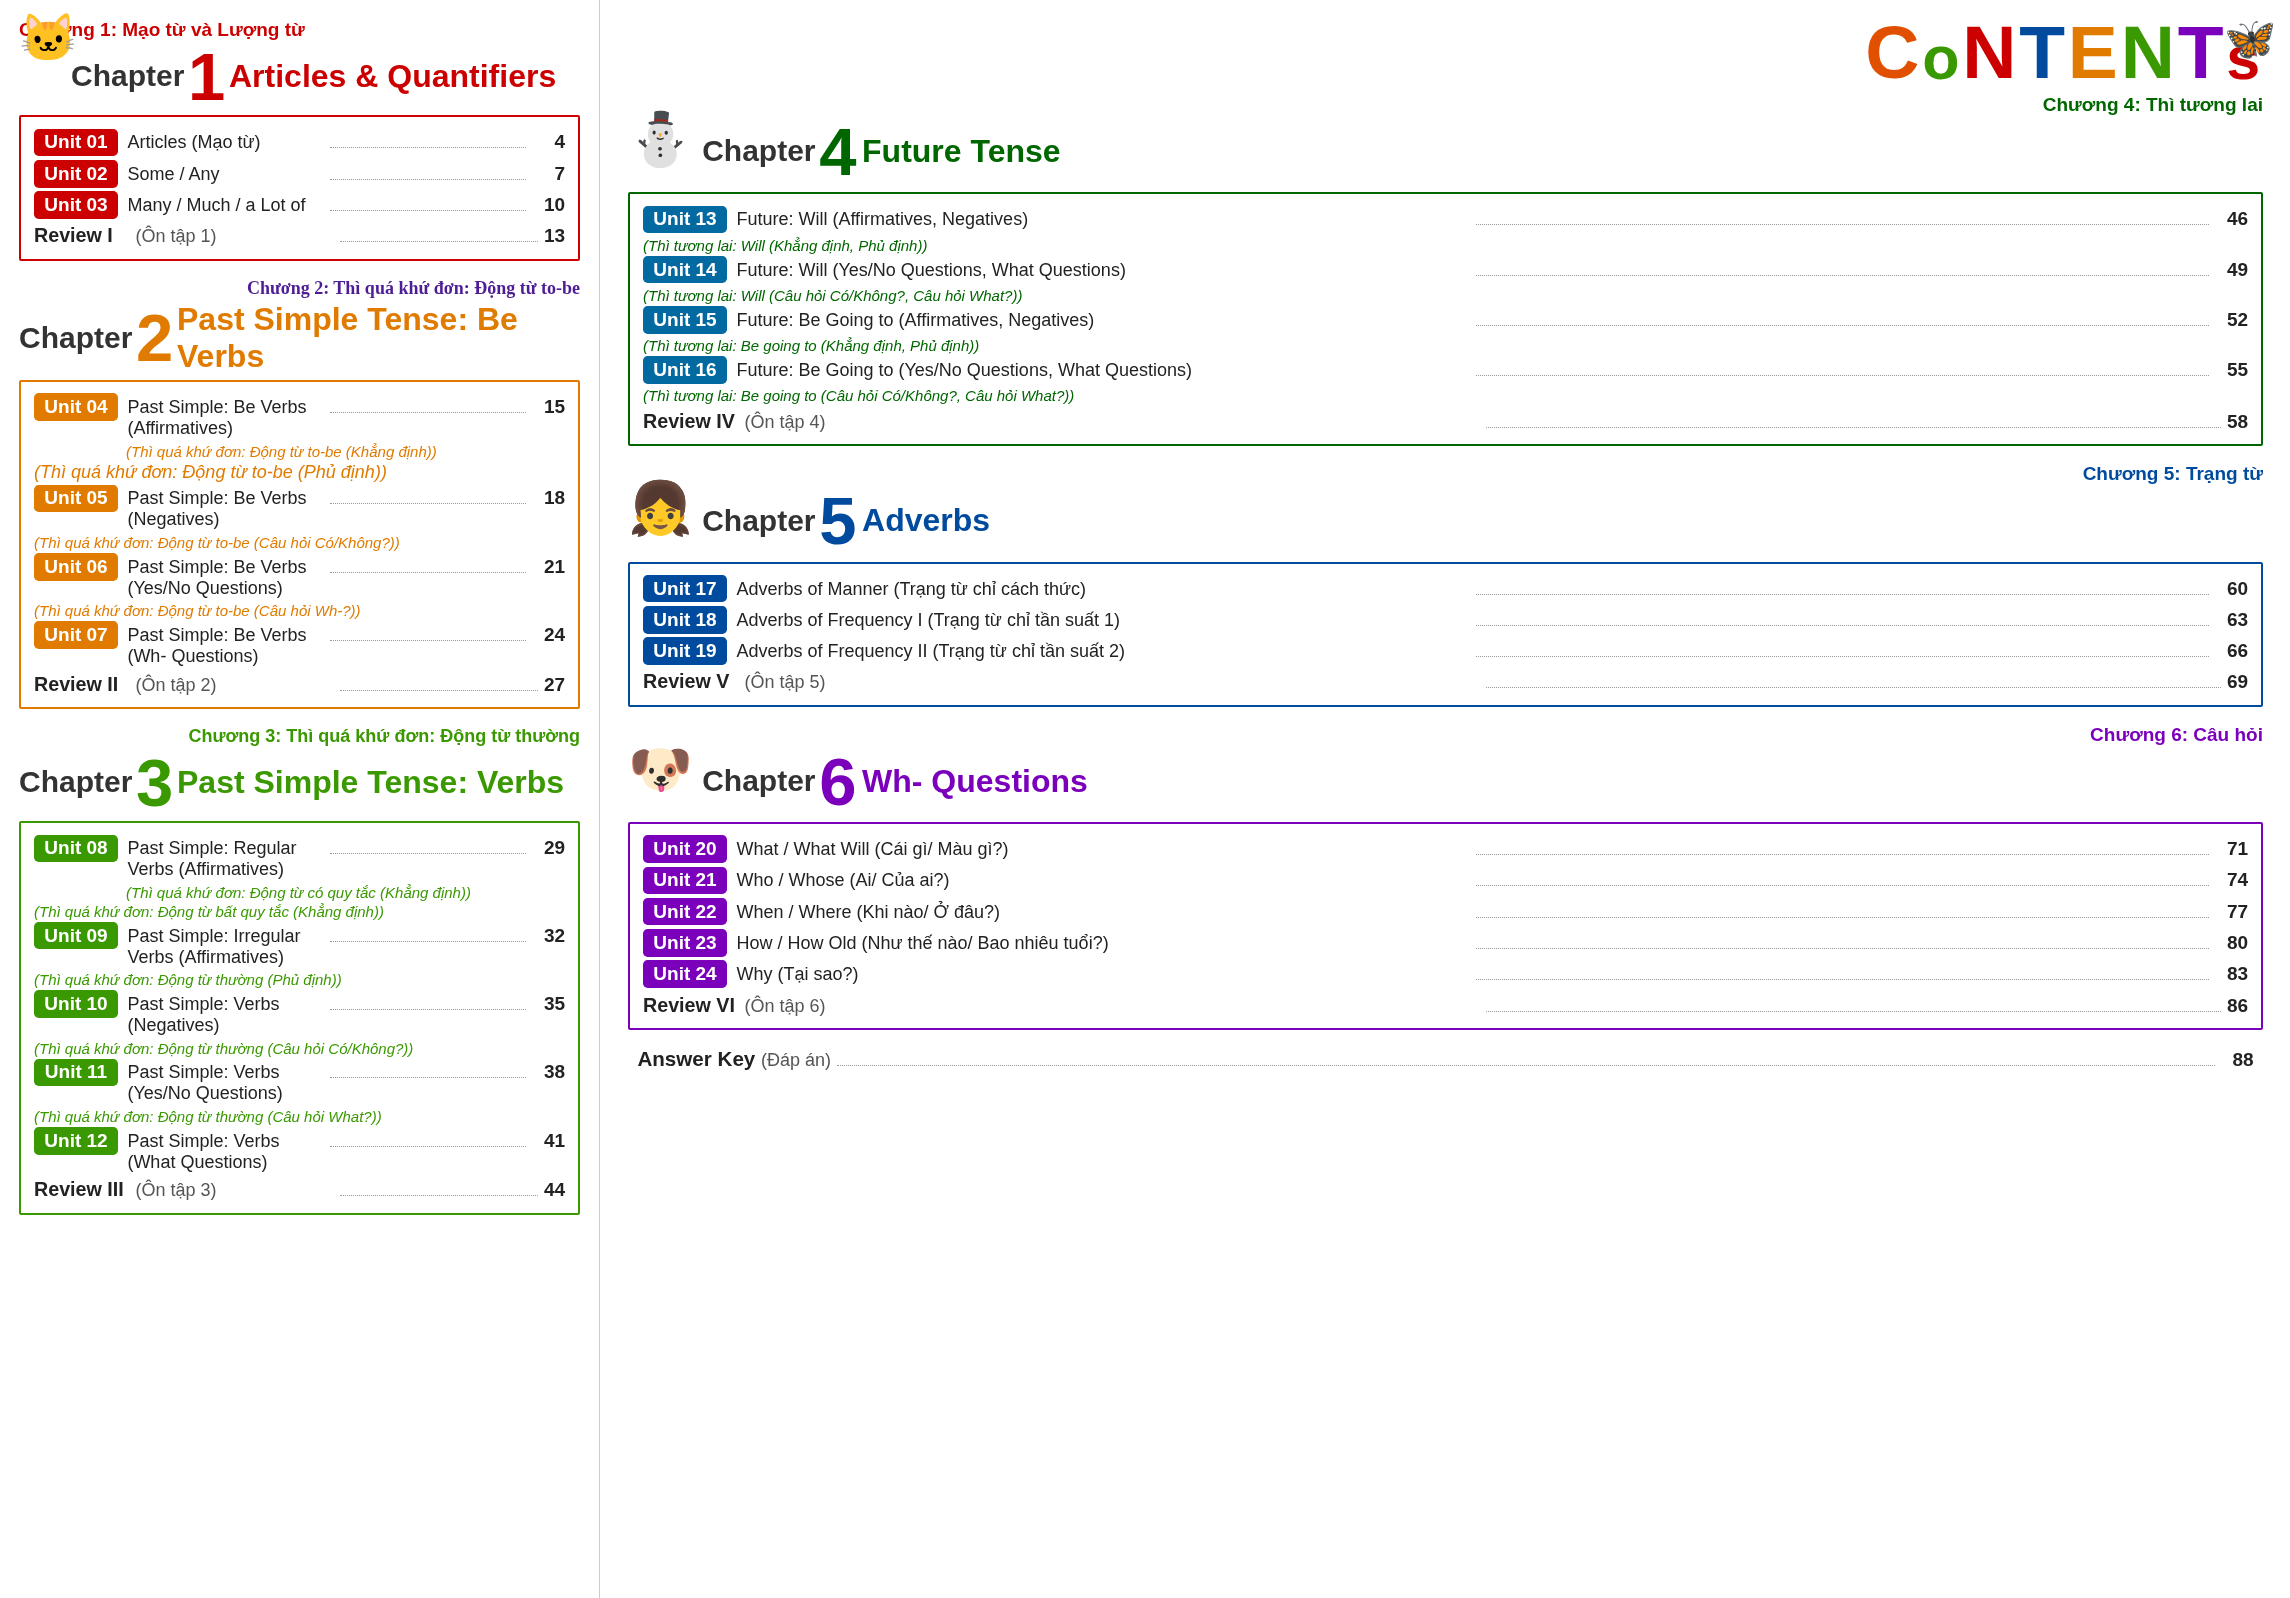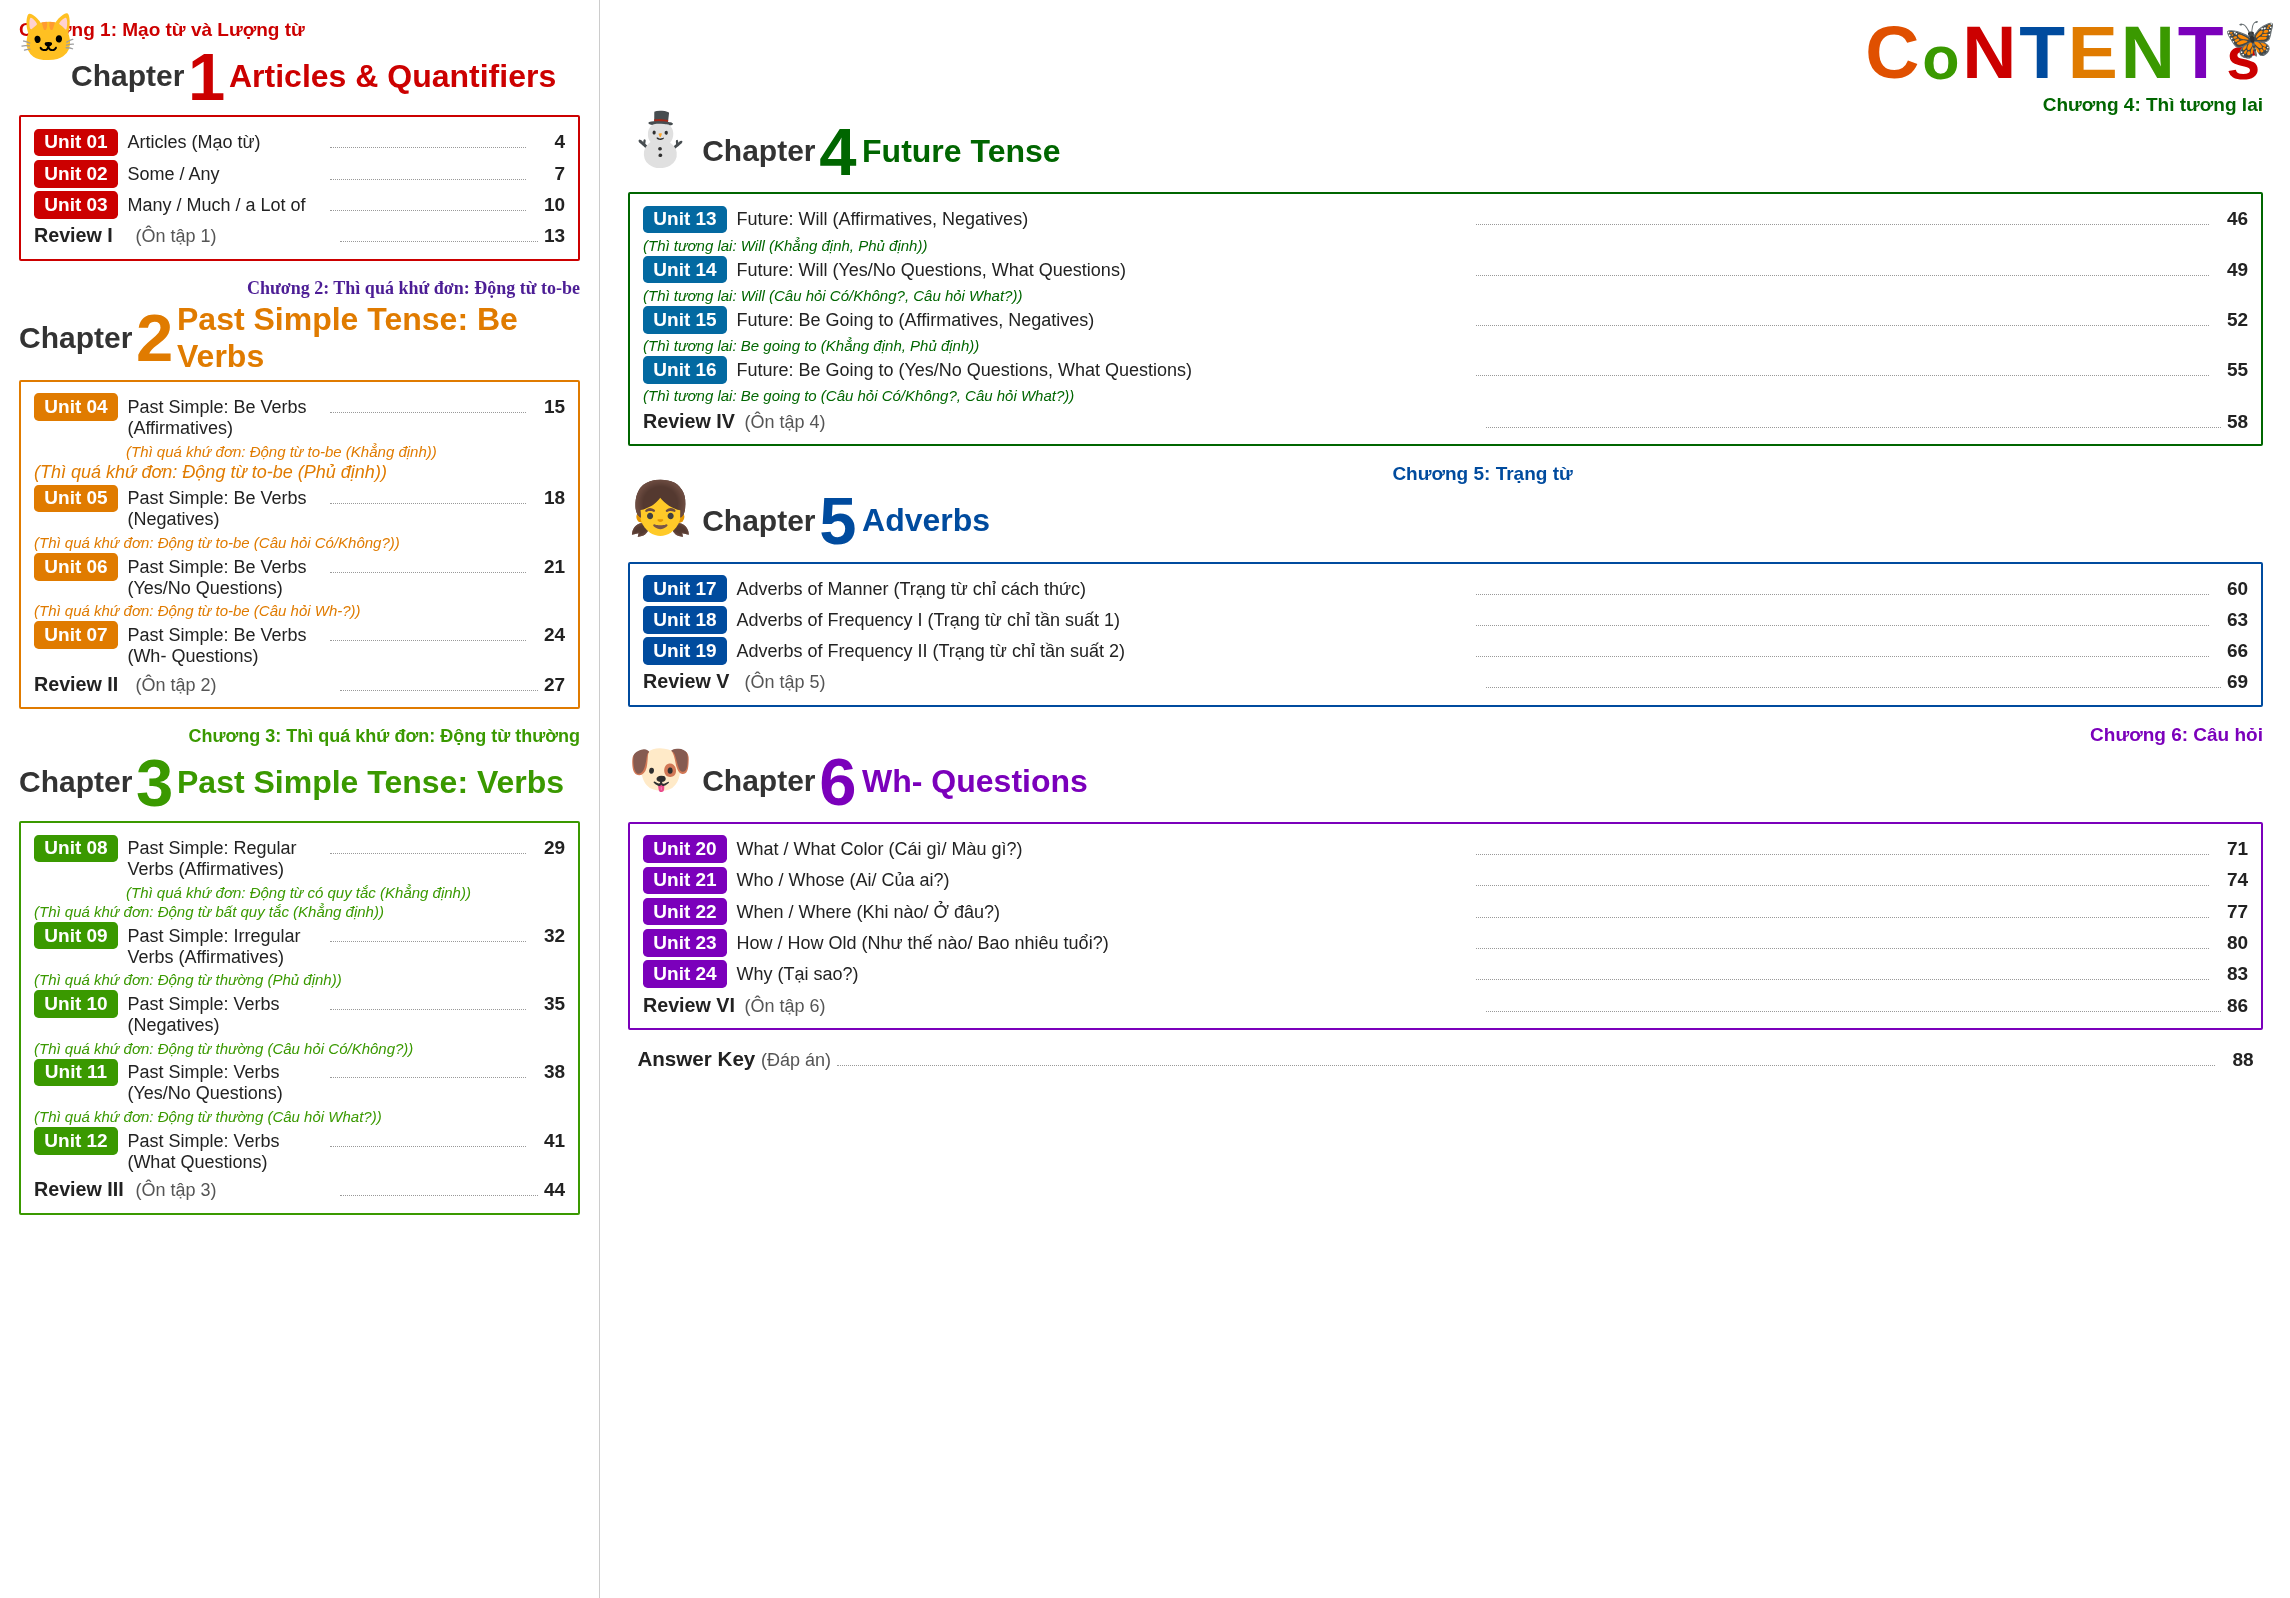--- a/index.html
+++ b/index.html
@@ -421,21 +421,21 @@
       <span class="review-text">(Ôn tập 4)</span>
       <span class="dotted-line"></span>
       <span class="review-page">58</span>
     </div>
   </div>
 
   <div style="margin-top:13px; margin-bottom:7.5px;">
     <div style="display:flex; align-items:center; margin-bottom:5.6px;">
       <span style="font-size:52px; margin-right:9.4px;">👧</span>
       <div style="flex:1;">
-        <div style="text-align:center; margin-bottom:1.9px;">
+        <div style="text-align:right; margin-bottom:1.9px;">
           <span style="font-size:19px; font-weight:bold; color:#004b9e;">Chương 5: Trạng từ</span>
         </div>
         <div style="display:flex; align-items:center;">
           <span style="font-size:30px; font-weight:900; color:#333; margin-right:3.7px;">Chapter</span>
           <span style="font-size:67px; font-weight:900; line-height:1; margin-right:5.6px; color:#004b9e;">5</span>
           <span style="font-size:32px; font-weight:900; color:#004b9e;">Adverbs</span>
         </div>
       </div>
     </div>
   </div>
@@ -484,21 +484,21 @@
           <span style="font-size:32px; font-weight:900; color:#7b00bb;">Wh- Questions</span>
         </div>
       </div>
     </div>
   </div>
 
   <div class="chapter-box ch6-border">
 
     <div class="unit-row">
       <span class="unit-label ch6-unit">Unit 20</span>
-      <span class="unit-main-text">What / What Color (Cái gì/ Màu gì?)</span>
+      <span class="unit-main-text">What / What Will (Cái gì/ Màu gì?)</span>
       <span class="dotted-line"></span>
       <span class="unit-page">71</span>
     </div>
 
     <div class="unit-row">
       <span class="unit-label ch6-unit">Unit 21</span>
       <span class="unit-main-text">Who / Whose (Ai/ Của ai?)</span>
       <span class="dotted-line"></span>
       <span class="unit-page">74</span>
     </div>

